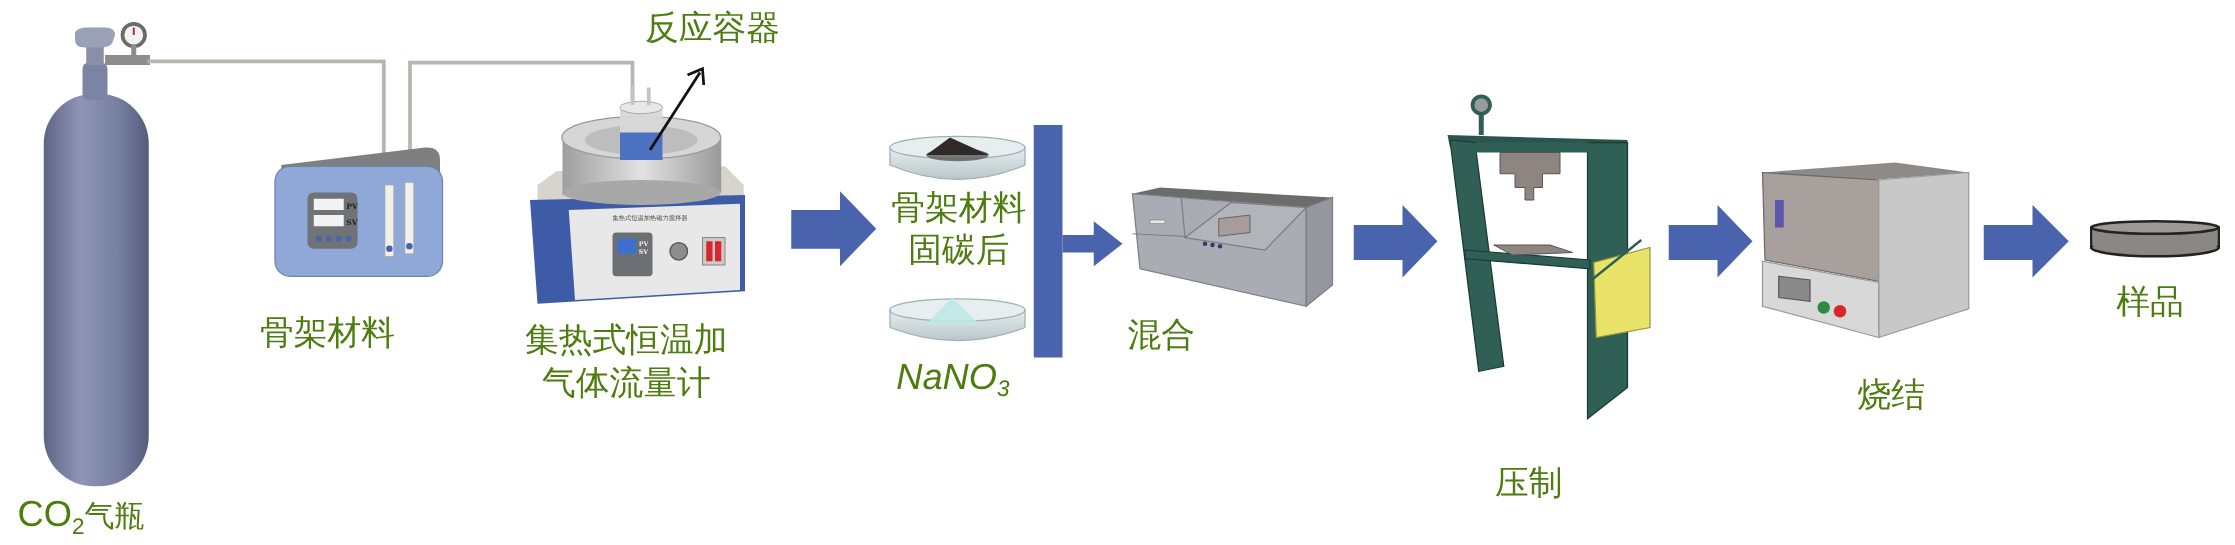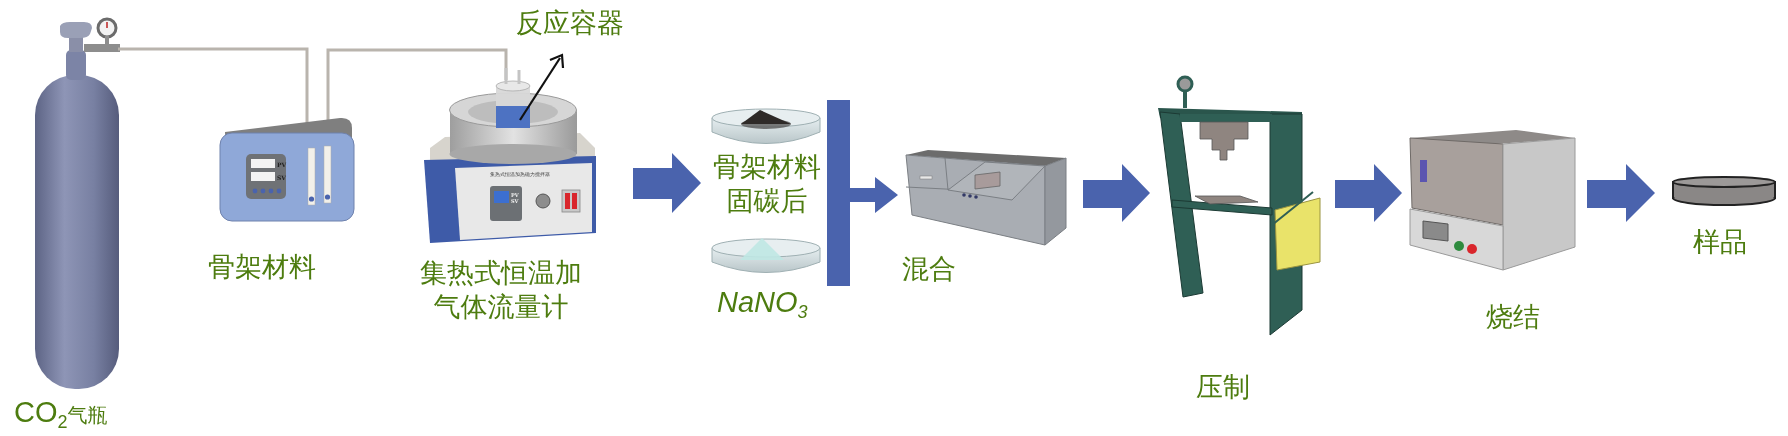--- a/index.html
+++ b/index.html
@@ -185,14 +185,14 @@
 
 <div class="label" style="left:902px; top:252px;">混合</div>
 
 <div class="label" style="left:1196px; top:370px;">压制</div>
 
 <div class="label" style="left:1486px; top:300px;">烧结</div>
 
 <div class="label" style="left:1693px; top:225px;text-align:right;">样品</div>
 
 <div class="label sans" style="left:14px; top:395px;">
-  <span>CO</span><sub>2</sub><span style="font-family:'DejaVu Serif', serif; font-size:20px;">气瓶</span>
+  <span>CO</span><sub>2</sub><span style="font-family:'DejaVu Serif', serif; font-size:24px;">气瓶</span>
 </div>
 
 </body></html>

